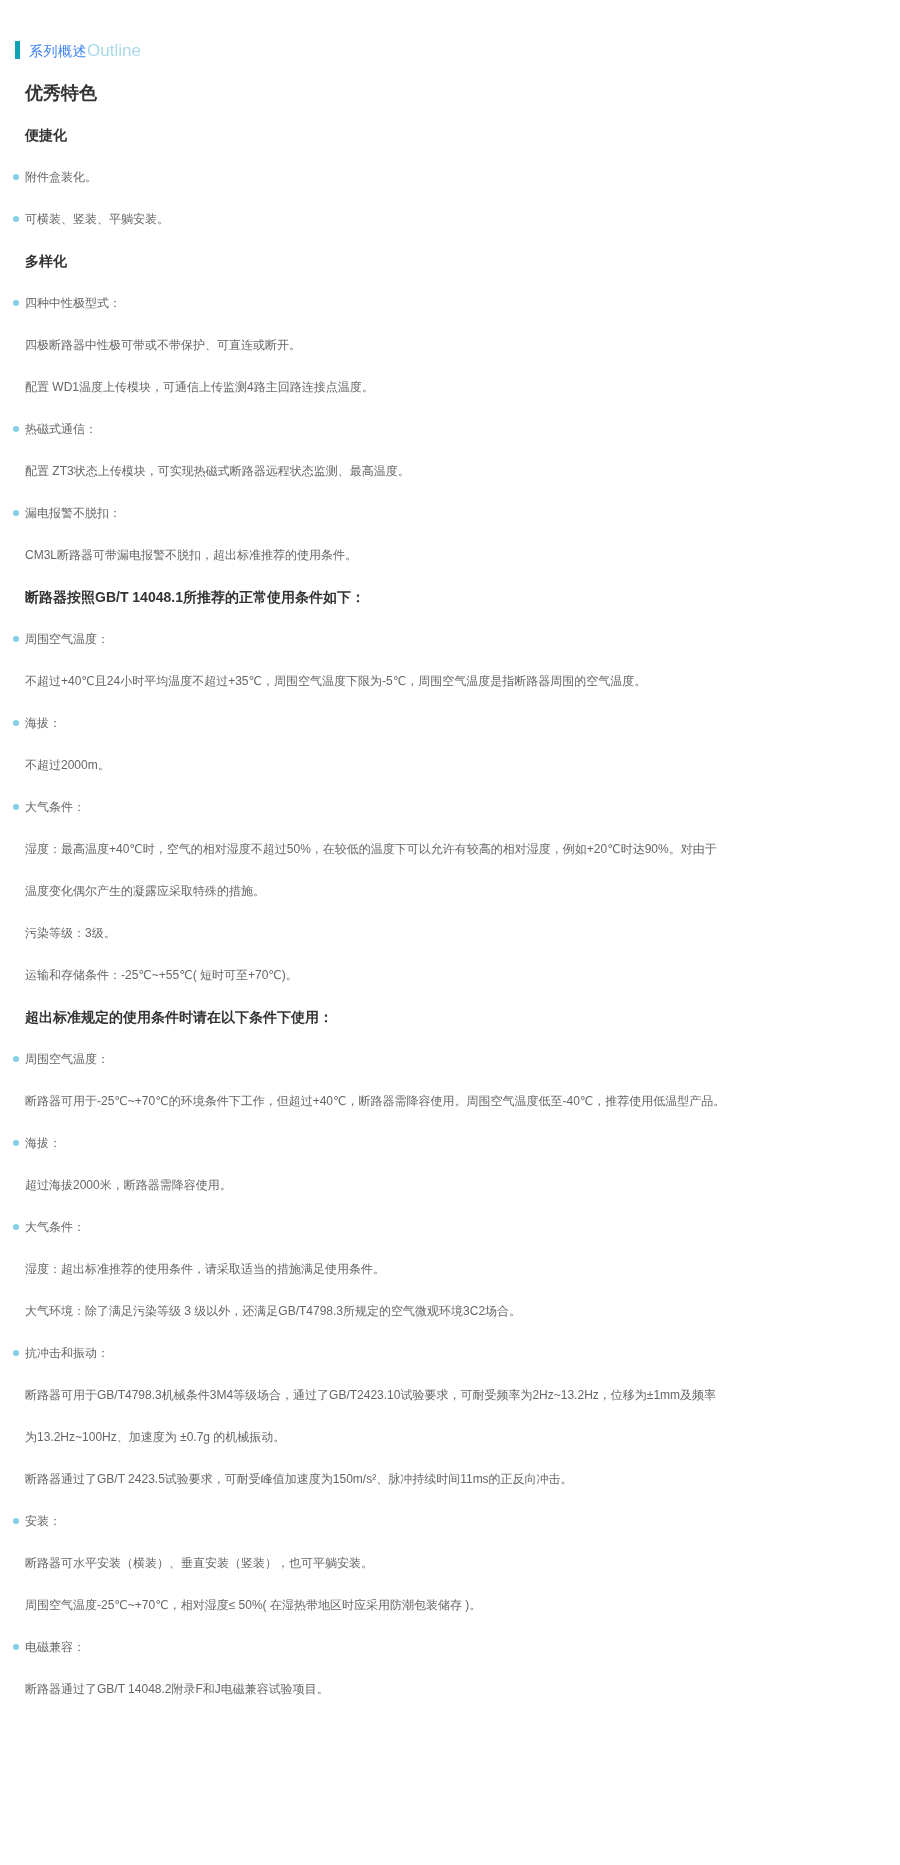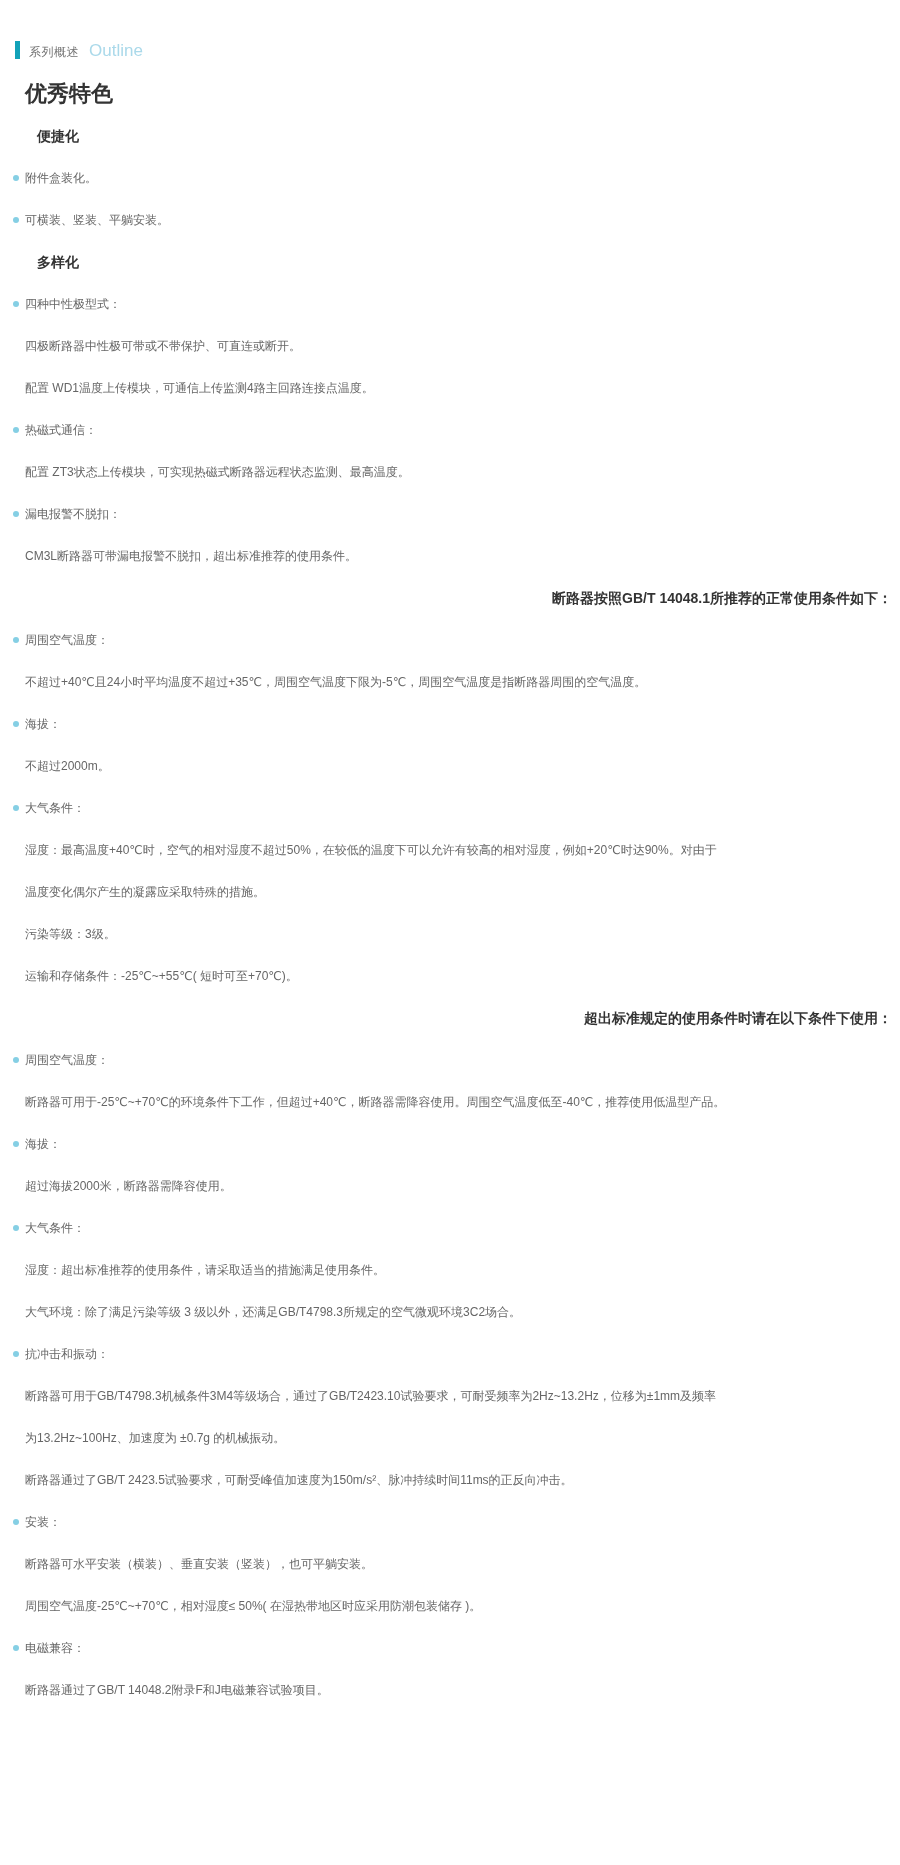--- a/index.html
+++ b/index.html
@@ -27,54 +27,51 @@
   }
   .accent-bar {
     display: inline-block;
     width: 5px;
     height: 18px;
     background: var(--accent);
     vertical-align: -3px;
     margin-right: 9px;
   }
   .title-zh {
-    font-size: 12px;
-    color: #737373;
+    font-size: 14px;
+    color: #3b82f6;
     letter-spacing: 0.5px;
   }
   .title-en {
     font-size: 17px;
     color: var(--accent-light);
-    margin-left: 10px;
   }
   .block {
     position: relative;
     line-height: 42px;
     padding-left: 25px;
     padding-right: 8px;
     font-size: 12px;
     color: var(--body);
     white-space: nowrap;
   }
   .block.h1 {
-    font-size: 22px;
+    font-size: 18px;
     font-weight: bold;
     color: var(--heading);
   }
   .block.h2 {
     font-size: 14px;
     font-weight: bold;
     color: var(--heading);
-    margin-left: 12px;
   }
   .block.bold {
     font-size: 14px;
     font-weight: bold;
     color: var(--heading);
-    text-align: right;
   }
   .dot {
     position: absolute;
     left: 13px;
     top: 50%;
     margin-top: -3px;
     width: 6px;
     height: 6px;
     border-radius: 50%;
     background: var(--bullet);

